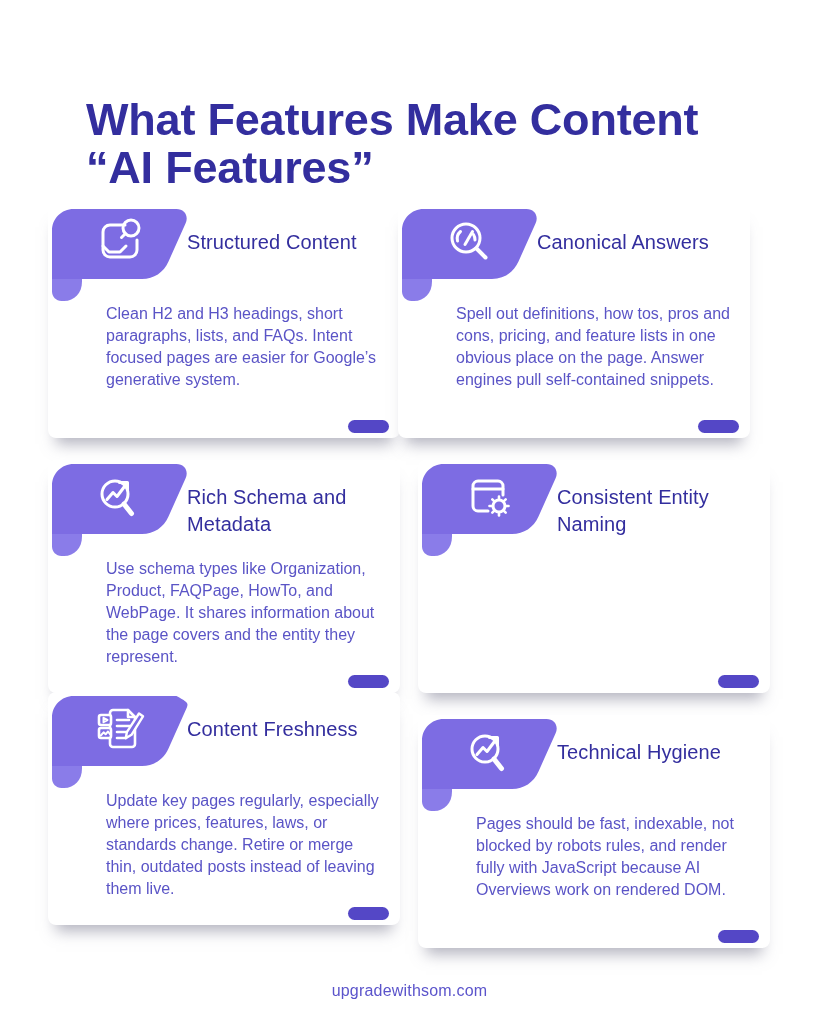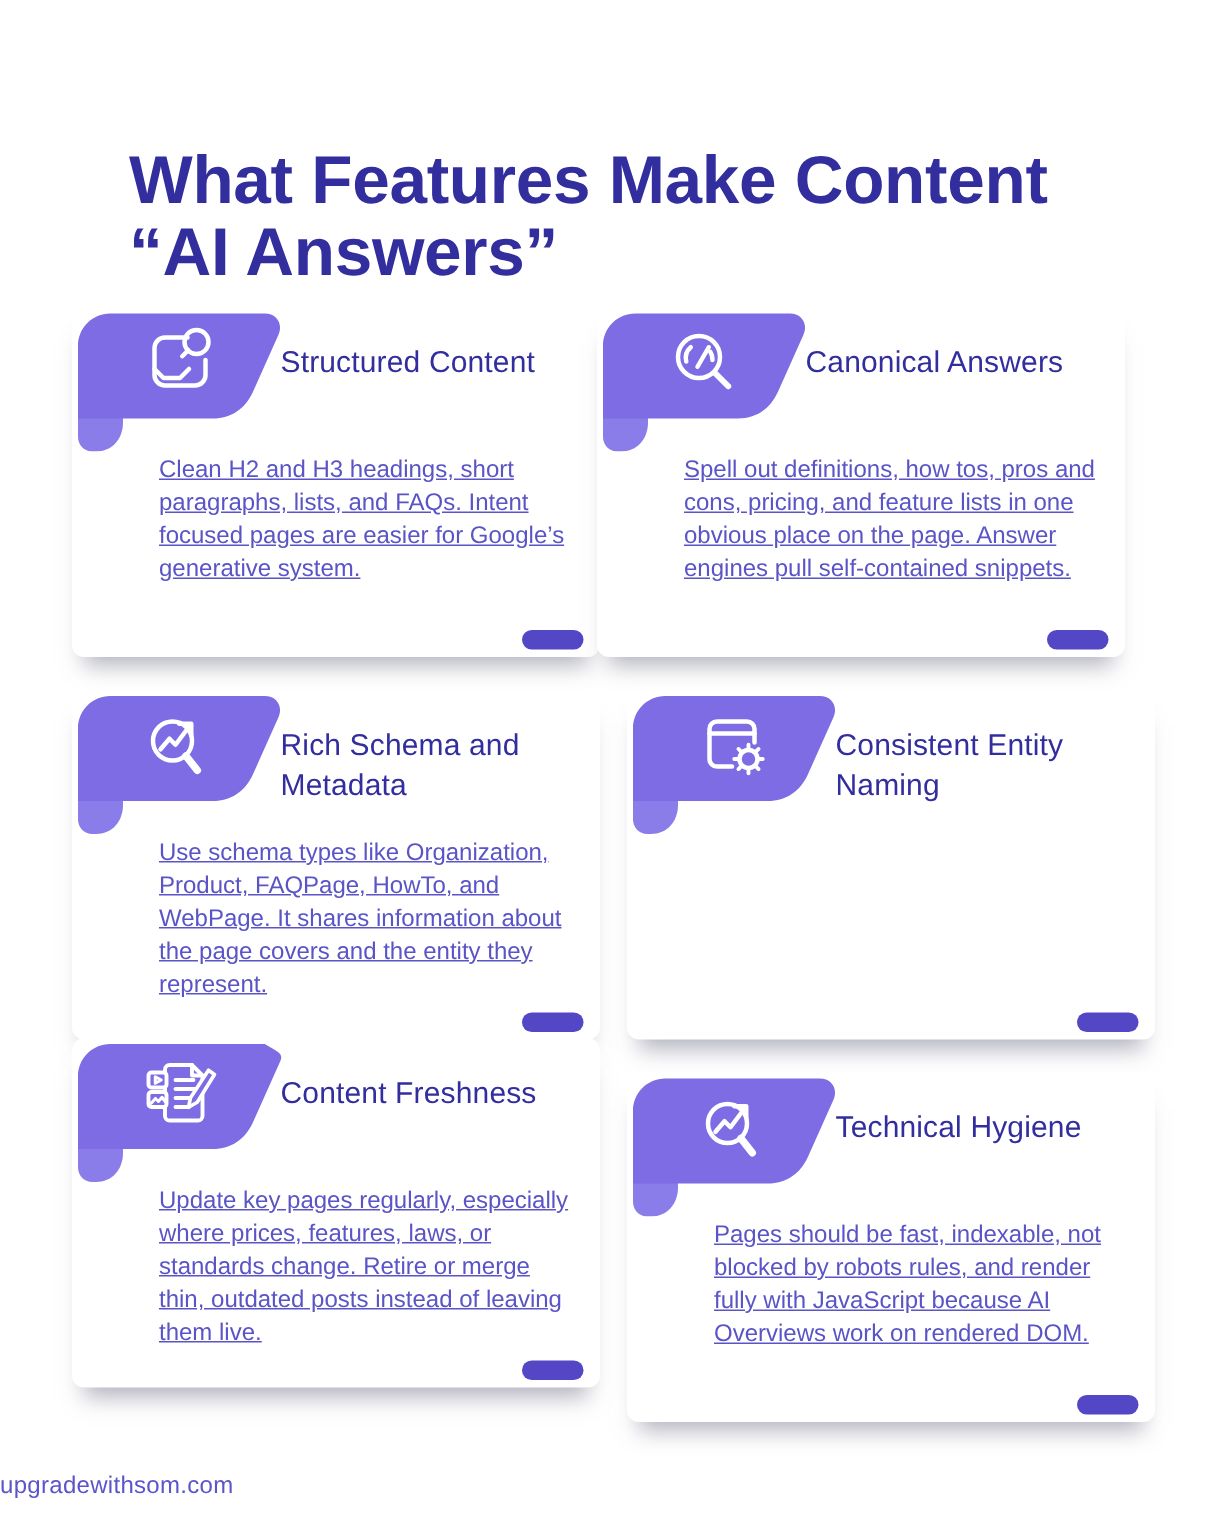--- a/index.html
+++ b/index.html
@@ -23,37 +23,37 @@
   .card.c4{left:0;top:487px}.card.c5{left:370px;top:510px}
   .badge{position:absolute;left:3px;top:3px;width:138px;height:93px;}
   .badge svg.shape{position:absolute;left:0;top:0;}
   .badge svg.glyph{position:absolute;left:44px;top:9px;}
   .card-title{
     position:absolute;left:139px;top:24px;width:206px;margin:0;
     font-size:20px;line-height:27px;font-weight:400;color:#332E9E;letter-spacing:0.1px;
   }
   .card-body{
     position:absolute;left:58px;top:98px;width:274px;margin:0;
-    font-size:16px;line-height:22px;color:#5A54C6;text-decoration:underline;
+    font-size:16px;line-height:22px;color:#5A54C6;
   }
   .pill{
     position:absolute;right:11px;bottom:5px;width:41px;height:13px;
     border-radius:7px;background:#5447C6;
   }
   .footer{
-    position:absolute;left:0;top:982px;width:819px;
+    position:absolute;left:0;top:982px;width:819px;text-align:center;
     font-size:16px;color:#5B54CB;letter-spacing:0.2px;text-decoration:none;
   }
 </style>
 </head>
 <body>
 
 <h1 class="heading">
   <span>What Features Make Content</span><br>
-  <span>“AI Answers”</span>
+  <span>“AI Features”</span>
 </h1>
 
 <div class="grid">
 
   <section class="card c0">
     <div class="badge">
       <svg class="shape" width="138" height="93" viewBox="0 0 138 93">
         <path fill="#8A7CE9" d="M1,60 H31 V73.5 C31,85 23.5,93 13,93 H10.5 C5,93 1,88.6 1,83.2 Z"></path>
         <path fill="#7D6CE3" d="M22.5,1 H125.5 C133.5,1 138,8 134.5,15.5 L117.5,53.5 C112.5,64.5 103,71 91,71 H1 V22.5 C1,10.6 10.6,1 22.5,1 Z"></path>
       </svg>

